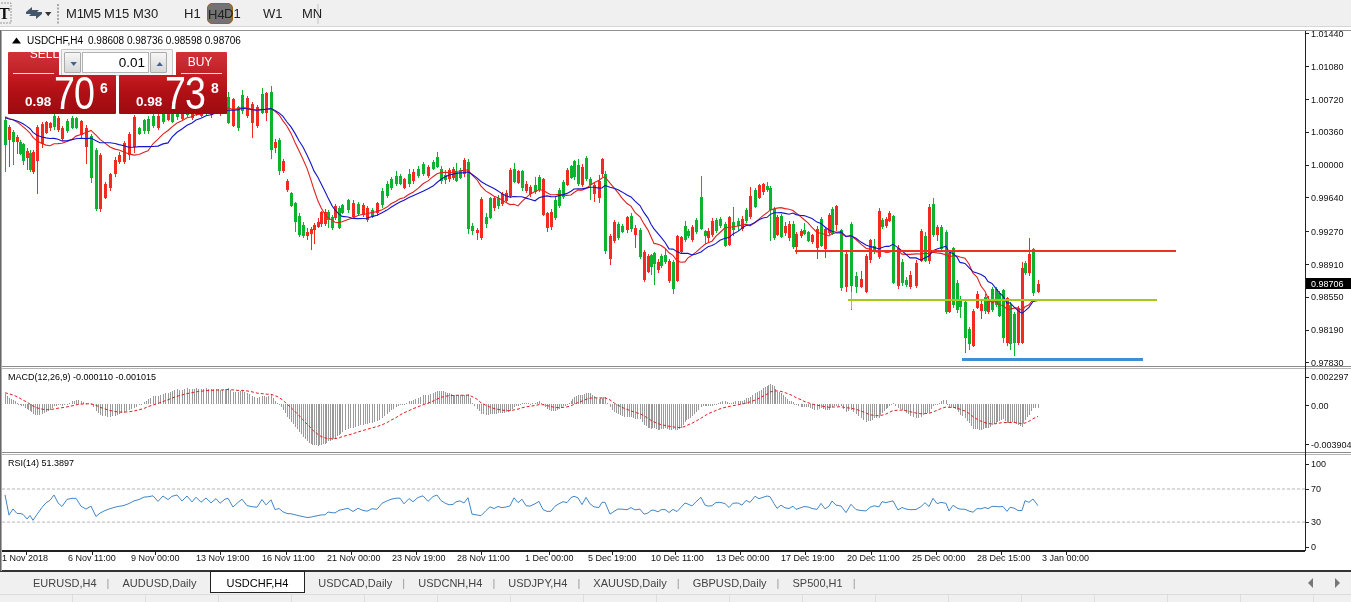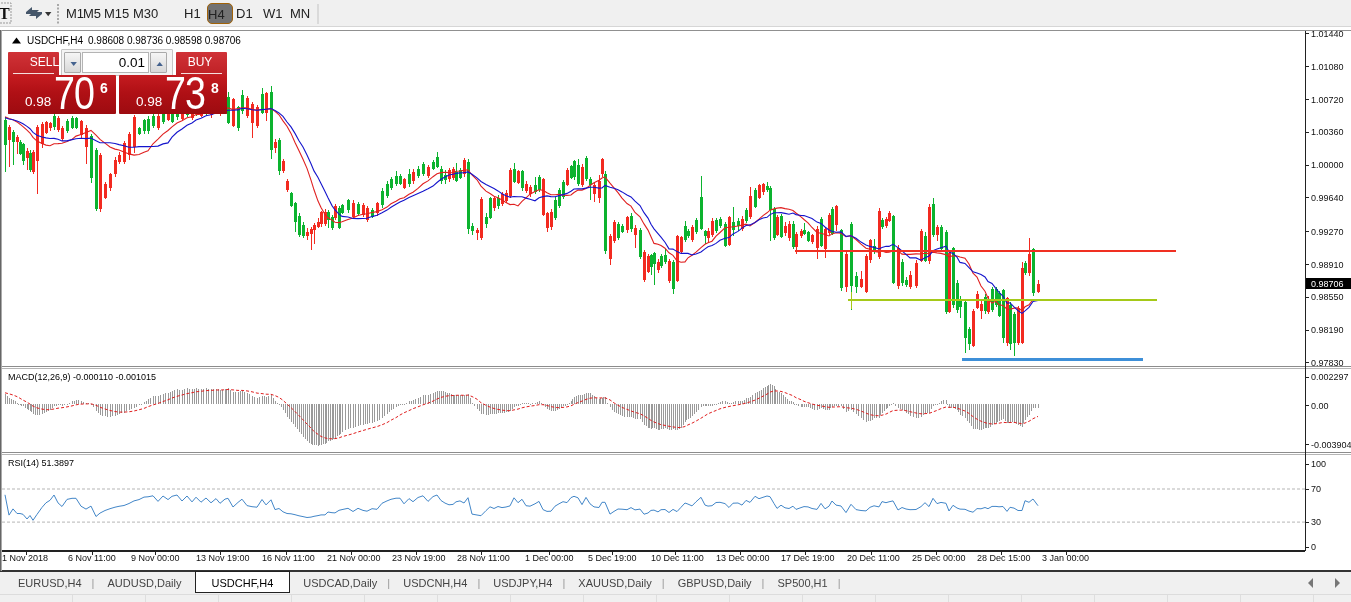--- a/index.html
+++ b/index.html
@@ -7,24 +7,24 @@
 .tfb{position:absolute;top:3px;height:21px;line-height:21px;font-size:13px;color:#222}
 .tfb.sel{background:#737373;border:1px solid #a16207;border-radius:5px}
 #wdg{position:absolute;left:0;top:0;z-index:5}
 .rbtn{position:absolute;background:linear-gradient(#d03237,#b6181d 55%,#a30e13);border-radius:1px}
 .btxt{position:absolute;color:#fff;text-align:center;font-size:12px;height:21px;line-height:21px;z-index:3}
 .wline{position:absolute;height:1px;background:rgba(255,255,255,0.85);z-index:3}
 .grp{position:absolute;background:#f4f4f4;border:1px solid #c6c6c6;border-radius:1px}
 .spin{position:absolute;background:linear-gradient(#f6f6f6,#d8d8d8);border:1px solid #aaa;border-radius:1px}
 .inp{position:absolute;background:#fff;border:1px solid #b4b4b4;font-size:13.5px;color:#000;text-align:right;padding-right:3px;line-height:19px}
 .rpanel{position:absolute;background:linear-gradient(#c51b20,#b01015 45%,#9d0b10);color:#fff;border-radius:1px}
-.rpanel .sm{position:absolute;left:17px;bottom:5px;font-size:13.5px;font-weight:normal}
+.rpanel .sm{position:absolute;left:17px;bottom:5px;font-size:13.5px;font-weight:bold}
 .rpanel .big{position:absolute;left:46px;bottom:-5px;font-size:40px;transform:scale(0.94,1.14);transform-origin:left bottom;letter-spacing:-1px}
 .rpanel .sup{position:absolute;left:92px;top:5px;font-size:14px;font-weight:bold}
-#tabbar{position:absolute;left:0;top:572px;width:1351px;height:22px;background:#f0f0f0;font-size:11px;color:#444;white-space:nowrap;line-height:22px;padding-left:8px}
+#tabbar{position:absolute;left:0;top:572px;width:1351px;height:22px;background:#f0f0f0;font-size:11px;color:#444;white-space:nowrap;line-height:22px;padding-left:23px}
 .tab{display:inline-block;padding:0 10px;color:#444}
 .tab.active{padding:0 16px}
 .tab.active{background:#fff;border:1px solid #222;color:#000;height:22px;margin-top:-1px;position:relative;z-index:2}
 .sep{color:#999}
 #strip{position:absolute;left:0;top:594px;width:1351px;height:8px;background:repeating-linear-gradient(90deg,#f0f0f0 0px,#f0f0f0 72px,#dedede 72px,#dedede 73px);border-top:1px solid #dcdcdc}
 </style></head>
 <body>
 <div id="page">
 <svg width="1351" height="602" style="position:absolute;left:0;top:0">
 <g shape-rendering="crispEdges">
@@ -152,28 +152,28 @@
           <rect x="57" y="21.5" width="2" height="2"></rect>
 </g>
 <line x1="318" y1="4" x2="318" y2="24" stroke="#c4c4c4"></line>
 </svg>
 <div class="tfb" style="left:66px;width:24px">M1</div>
 <div class="tfb" style="left:83px;width:24px">M5</div>
 <div class="tfb" style="left:104px;width:29px">M15</div>
 <div class="tfb" style="left:133px;width:29px">M30</div>
 <div class="tfb" style="left:184px;width:24px">H1</div>
 <div class="tfb sel" style="left:207px;width:26px">H4</div>
-<div class="tfb" style="left:236px;width:24px">D1</div>
+<div class="tfb" style="left:224px;width:24px">D1</div>
 <div class="tfb" style="left:263px;width:24px">W1</div>
-<div class="tfb" style="left:290px;width:26px">MN</div>
+<div class="tfb" style="left:302px;width:26px">MN</div>
 </div>
 <div id="wdg">
 <div class="rbtn" style="left:8px;top:52px;width:51px;height:62px"></div>
 <div class="rbtn" style="left:176px;top:52px;width:51px;height:62px"></div>
-<div class="btxt" style="left:8px;top:52px;width:73px">SELL</div>
+<div class="btxt" style="left:8px;top:44px;width:73px">SELL</div>
 <div class="btxt" style="left:176px;top:52px;width:48px">BUY</div>
 <div class="wline" style="left:13px;top:73px;width:41px"></div>
 <div class="wline" style="left:181px;top:73px;width:41px"></div>
 <div class="grp" style="left:61px;top:49px;width:112px;height:27px"></div>
 <div class="spin" style="left:64px;top:52px;width:17px;height:21px"><svg width="17" height="21">
           <path d="M5.5 9 l3.2 4 3.2 -4 Z" fill="#44628e"></path>
         </svg></div>
 <div class="inp" style="left:82px;top:52px;width:67px;height:21px">0.01</div>
 <div class="spin" style="left:150px;top:52px;width:17px;height:21px"><svg width="17" height="21">
           <path d="M5.5 13 l3.2 -4 3.2 4 Z" fill="#44628e"></path>

